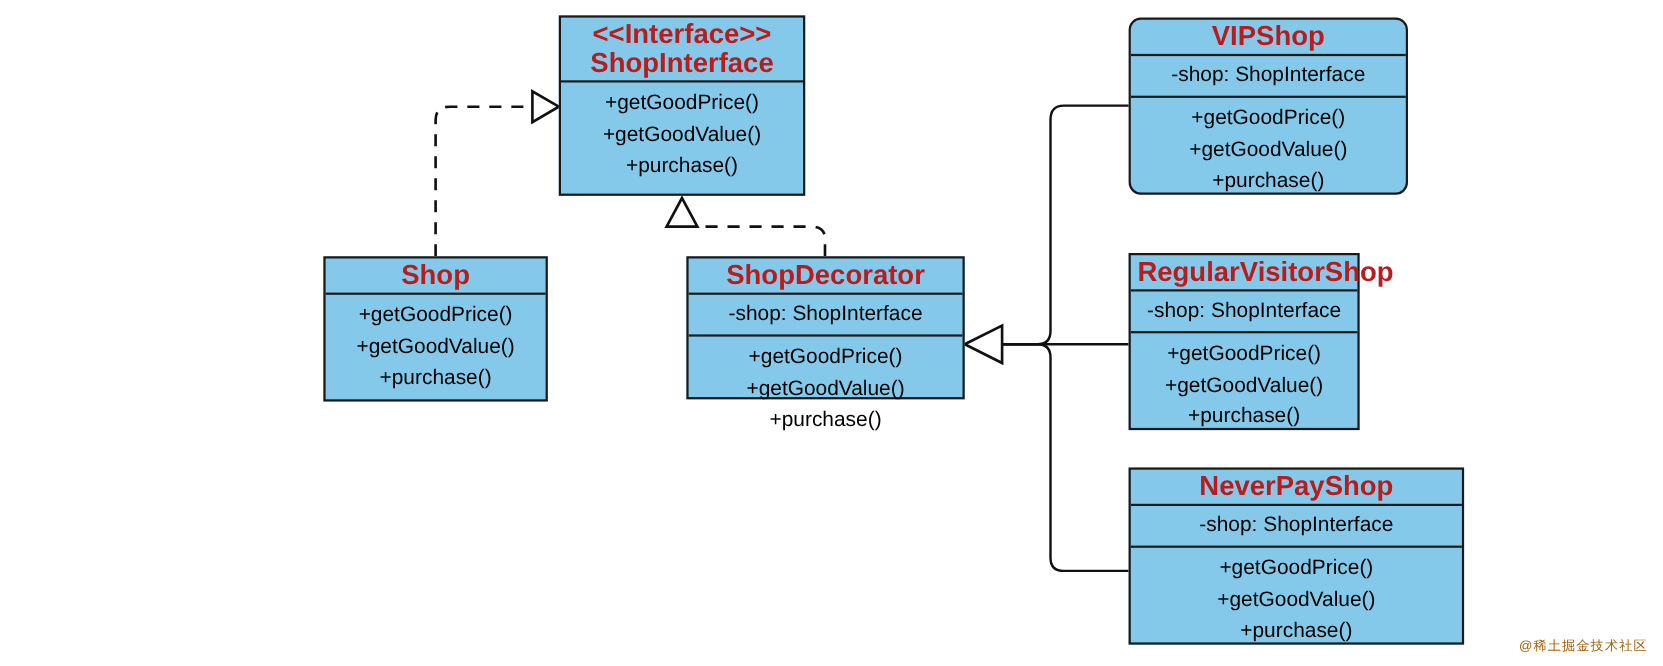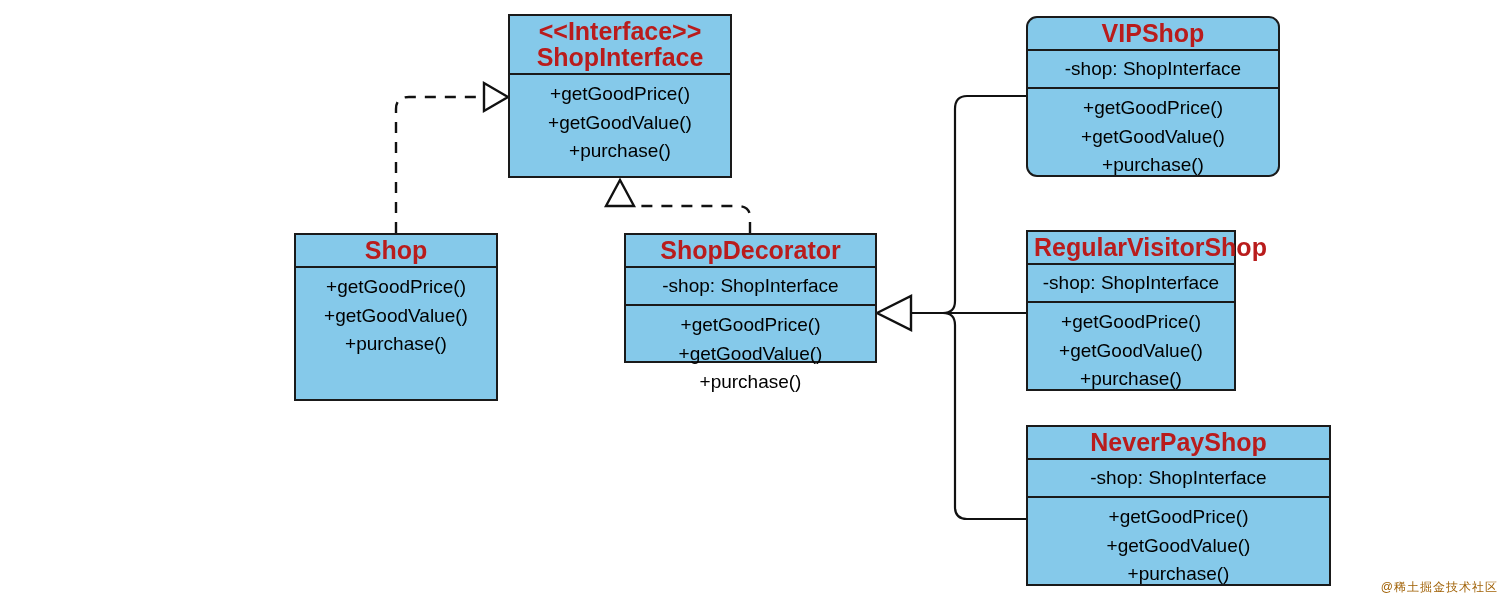--- a/index.html
+++ b/index.html
@@ -129,21 +129,21 @@
     <div>&lt;&lt;Interface&gt;&gt;</div>
     <div>ShopInterface</div>
   </div>
   <div class="uml-section uml-methods">
     <div class="uml-member">+getGoodPrice()</div>
     <div class="uml-member">+getGoodValue()</div>
     <div class="uml-member">+purchase()</div>
   </div>
 </div>
 
-<div class="uml-box" id="box-shop" style="left:294px; top:233px; width:204px; height:168px;">
+<div class="uml-box" id="box-shop" style="left:294px; top:233px; width:204px; height:132px;">
   <div class="uml-section uml-title">
     <div>Shop</div>
   </div>
   <div class="uml-section uml-methods">
     <div class="uml-member">+getGoodPrice()</div>
     <div class="uml-member">+getGoodValue()</div>
     <div class="uml-member">+purchase()</div>
   </div>
 </div>
 

